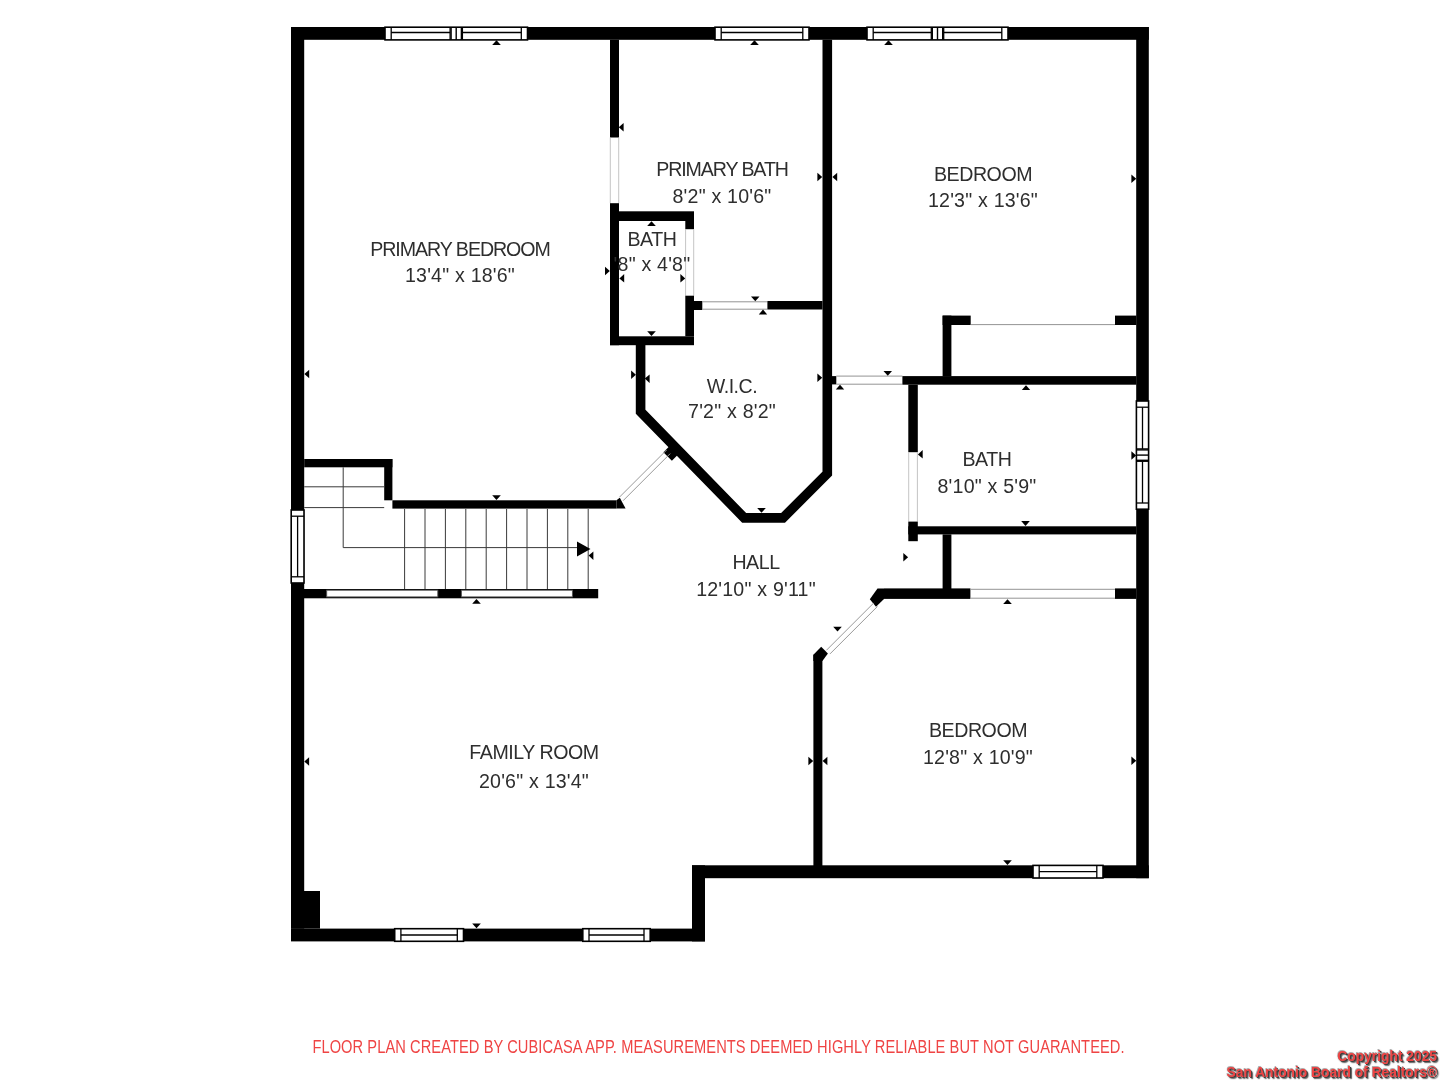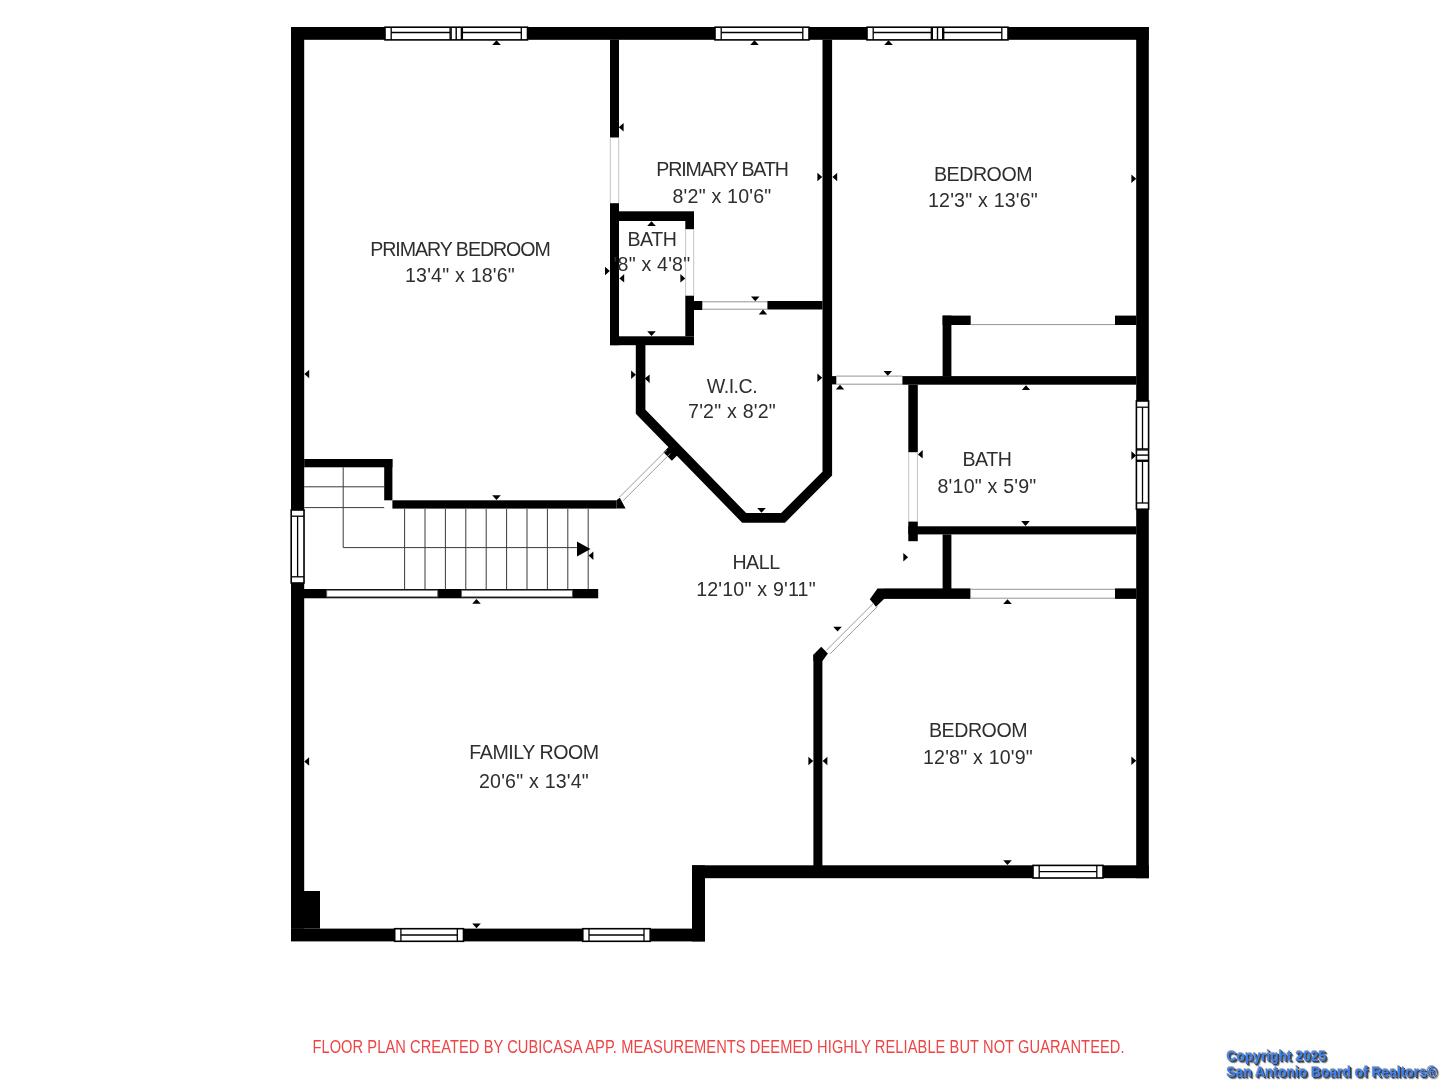--- a/index.html
+++ b/index.html
@@ -5,23 +5,23 @@
 html,body{margin:0;padding:0;background:#fff;width:1440px;height:1080px;overflow:hidden;}
 svg{display:block;}
 .rl{font-family:"Liberation Sans",sans-serif;font-size:19.6px;fill:#2e2e2e;
      text-anchor:middle;letter-spacing:-0.45px;}
 .rd{font-family:"Liberation Sans",sans-serif;font-size:19.6px;fill:#2e2e2e;
      text-anchor:middle;letter-spacing:0.2px;}
 .footer{position:absolute;left:0;top:1037px;width:1438px;text-align:center;
   font-family:"Liberation Sans",sans-serif;font-size:18px;color:#ef4444;
   letter-spacing:0.1px;white-space:nowrap;}
 .footsp{display:inline-block;transform:scaleX(0.813);transform-origin:center;}
-.copy{position:absolute;right:3px;top:1048.5px;
+.copy{position:absolute;right:3px;top:1048.5px;text-align:right;
   font-family:"Liberation Sans",sans-serif;font-weight:bold;font-size:13.8px;
-  line-height:16.2px;color:#3b82f6;
+  line-height:16.2px;color:#ef4444;
   text-shadow:1.2px 1.2px 0 #3d3d3d, 2px 2px 1.2px #5a5a5a, 0 0 1.5px #8c8c8c, -0.6px -0.6px 0.6px #b5b5b5;}
 </style>
 </head>
 <body>
 
 <svg width="1440" height="1080" viewBox="0 0 1440 1080">
 <rect x="0" y="0" width="1440" height="1080" fill="#fff"></rect>
 
 <g>
       <rect x="291.0" y="27.0" width="857.8" height="12.8" fill="#000"></rect>

